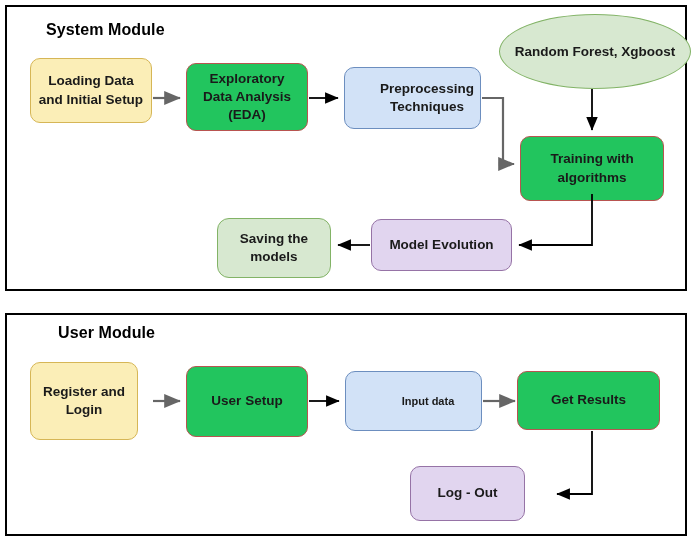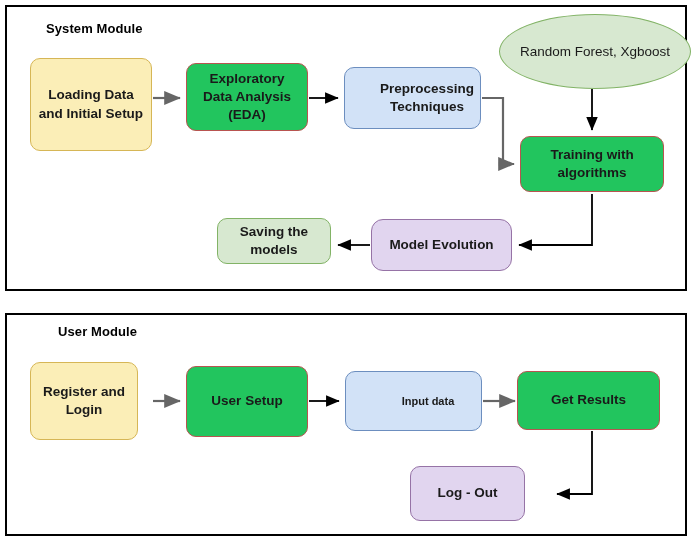--- a/index.html
+++ b/index.html
@@ -18,21 +18,21 @@
     position: absolute;
     border: 2px solid #000000;
     background: #ffffff;
     box-sizing: border-box;
   }
   #system-module { left: 5px; top: 5px; width: 682px; height: 286px; }
   #user-module   { left: 5px; top: 313px; width: 682px; height: 223px; }
 
   .module-title {
     position: absolute;
-    font-size: 13px;
+    font-size: 16px;
     font-weight: bold;
     color: #000000;
     letter-spacing: 0.1px;
     white-space: nowrap;
     text-align: center;
   }
 
   .node {
     position: absolute;
     box-sizing: border-box;
@@ -58,21 +58,21 @@
   .fill-purple { background: #e1d5ef; border-color: #9673a6; }
 
   .ellipse {
     position: absolute;
     box-sizing: border-box;
     border-radius: 50%;
     display: flex;
     align-items: center;
     justify-content: center;
     text-align: left;
-    font-weight: normal;
+    font-weight: bold;
     font-size: 13.5px;
     color: #1a1a1a;
     background: #d7e8d0;
     border: 1.6px solid #82b366;
   }
 
   
   #edges {
     position: absolute;
     left: 0; top: 0;
@@ -80,33 +80,33 @@
     pointer-events: none;
   }
 </style>
 </head>
 <body>
 
 <div class="module" id="system-module"></div>
 
 <div class="module-title" style="left:46px; top:21px;">System Module</div>
 
-<div class="node fill-yellow" style="left:30px; top:58px; width:122px; height:93px;">Loading Data and Initial Setup</div>
+<div class="node fill-yellow" style="left:30px; top:58px; width:122px; height:65px;">Loading Data and Initial Setup</div>
 
 <div class="node fill-red" style="left:186px; top:63px; width:122px; height:68px;">Exploratory Data Analysis (EDA)</div>
 
 <div class="node fill-blue" style="left:344px; top:67px; width:137px; height:62px;">Preprocessing Techniques</div>
 
 <div class="ellipse" style="left:499px; top:14px; width:192px; height:75px;">Random Forest, Xgboost</div>
 
-<div class="node fill-red" style="left:520px; top:136px; width:144px; height:56px;">Training with algorithms</div>
+<div class="node fill-red" style="left:520px; top:136px; width:144px; height:65px;">Training with algorithms</div>
 
-<div class="node fill-purple" style="left:371px; top:219px; width:141px; height:52px;border-radius:12px;">Model Evolution</div>
+<div class="node fill-purple" style="left:371px; top:219px; width:141px; height:52px;">Model Evolution</div>
 
-<div class="node fill-green" style="left:217px; top:218px; width:114px; height:46px;">Saving the models</div>
+<div class="node fill-green" style="left:217px; top:218px; width:114px; height:60px;border-radius:12px;">Saving the models</div>
 
 <div class="module" id="user-module"></div>
 
 <div class="module-title" style="left:58px; top:324px;">User Module</div>
 
 <div class="node fill-yellow" style="left:30px; top:362px; width:108px; height:78px;">Register and Login</div>
 
 <div class="node fill-red" style="left:186px; top:366px; width:122px; height:71px;">User Setup</div>
 
 <div class="node small fill-blue" style="left:345px; top:371px; width:137px; height:60px;">Input data</div>

